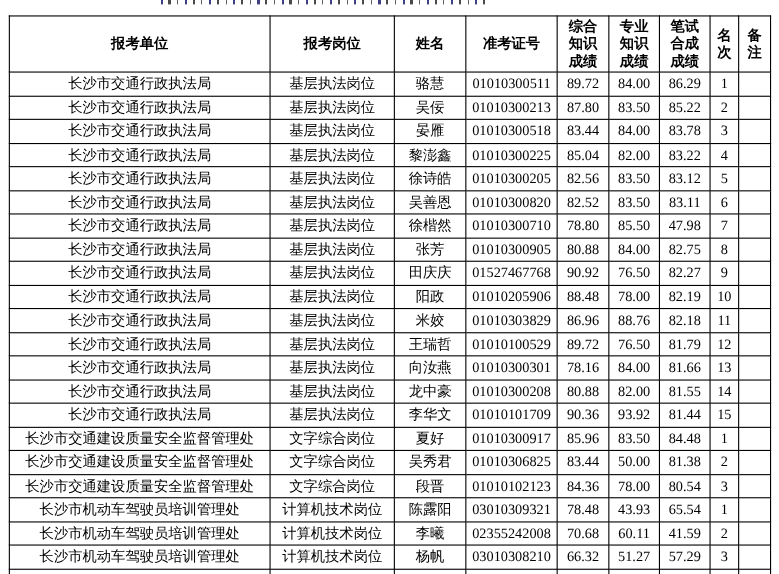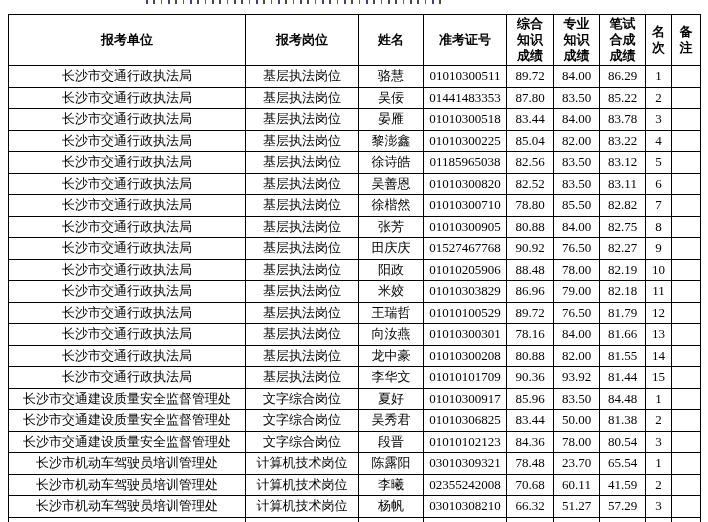--- a/index.html
+++ b/index.html
@@ -117,21 +117,21 @@
         <td class="col-comprehensive">89.72</td>
         <td class="col-professional">84.00</td>
         <td class="col-composite">86.29</td>
         <td class="col-rank">1</td>
         <td class="col-note"></td>
       </tr>
       <tr>
         <td class="col-unit">长沙市交通行政执法局</td>
         <td class="col-position">基层执法岗位</td>
         <td class="col-name">吴佞</td>
-        <td class="col-ticket">01441483353</td>
+        <td class="col-ticket">01010300213</td>
         <td class="col-comprehensive">87.80</td>
         <td class="col-professional">83.50</td>
         <td class="col-composite">85.22</td>
         <td class="col-rank">2</td>
         <td class="col-note"></td>
       </tr>
       <tr>
         <td class="col-unit">长沙市交通行政执法局</td>
         <td class="col-position">基层执法岗位</td>
         <td class="col-name">晏雁</td>
@@ -150,21 +150,21 @@
         <td class="col-comprehensive">85.04</td>
         <td class="col-professional">82.00</td>
         <td class="col-composite">83.22</td>
         <td class="col-rank">4</td>
         <td class="col-note"></td>
       </tr>
       <tr>
         <td class="col-unit">长沙市交通行政执法局</td>
         <td class="col-position">基层执法岗位</td>
         <td class="col-name">徐诗皓</td>
-        <td class="col-ticket">01185965038</td>
+        <td class="col-ticket">01010300205</td>
         <td class="col-comprehensive">82.56</td>
         <td class="col-professional">83.50</td>
         <td class="col-composite">83.12</td>
         <td class="col-rank">5</td>
         <td class="col-note"></td>
       </tr>
       <tr>
         <td class="col-unit">长沙市交通行政执法局</td>
         <td class="col-position">基层执法岗位</td>
         <td class="col-name">吴善恩</td>
@@ -175,21 +175,21 @@
         <td class="col-rank">6</td>
         <td class="col-note"></td>
       </tr>
       <tr>
         <td class="col-unit">长沙市交通行政执法局</td>
         <td class="col-position">基层执法岗位</td>
         <td class="col-name">徐楷然</td>
         <td class="col-ticket">01010300710</td>
         <td class="col-comprehensive">78.80</td>
         <td class="col-professional">85.50</td>
-        <td class="col-composite">82.82</td>
+        <td class="col-composite">47.98</td>
         <td class="col-rank">7</td>
         <td class="col-note"></td>
       </tr>
       <tr>
         <td class="col-unit">长沙市交通行政执法局</td>
         <td class="col-position">基层执法岗位</td>
         <td class="col-name">张芳</td>
         <td class="col-ticket">01010300905</td>
         <td class="col-comprehensive">80.88</td>
         <td class="col-professional">84.00</td>
@@ -218,21 +218,21 @@
         <td class="col-composite">82.19</td>
         <td class="col-rank">10</td>
         <td class="col-note"></td>
       </tr>
       <tr>
         <td class="col-unit">长沙市交通行政执法局</td>
         <td class="col-position">基层执法岗位</td>
         <td class="col-name">米姣</td>
         <td class="col-ticket">01010303829</td>
         <td class="col-comprehensive">86.96</td>
-        <td class="col-professional">79.00</td>
+        <td class="col-professional">88.76</td>
         <td class="col-composite">82.18</td>
         <td class="col-rank">11</td>
         <td class="col-note"></td>
       </tr>
       <tr>
         <td class="col-unit">长沙市交通行政执法局</td>
         <td class="col-position">基层执法岗位</td>
         <td class="col-name">王瑞哲</td>
         <td class="col-ticket">01010100529</td>
         <td class="col-comprehensive">89.72</td>
@@ -306,21 +306,21 @@
         <td class="col-composite">80.54</td>
         <td class="col-rank">3</td>
         <td class="col-note"></td>
       </tr>
       <tr>
         <td class="col-unit">长沙市机动车驾驶员培训管理处</td>
         <td class="col-position">计算机技术岗位</td>
         <td class="col-name">陈露阳</td>
         <td class="col-ticket">03010309321</td>
         <td class="col-comprehensive">78.48</td>
-        <td class="col-professional">23.70</td>
+        <td class="col-professional">43.93</td>
         <td class="col-composite">65.54</td>
         <td class="col-rank">1</td>
         <td class="col-note"></td>
       </tr>
       <tr>
         <td class="col-unit">长沙市机动车驾驶员培训管理处</td>
         <td class="col-position">计算机技术岗位</td>
         <td class="col-name">李曦</td>
         <td class="col-ticket">02355242008</td>
         <td class="col-comprehensive">70.68</td>

